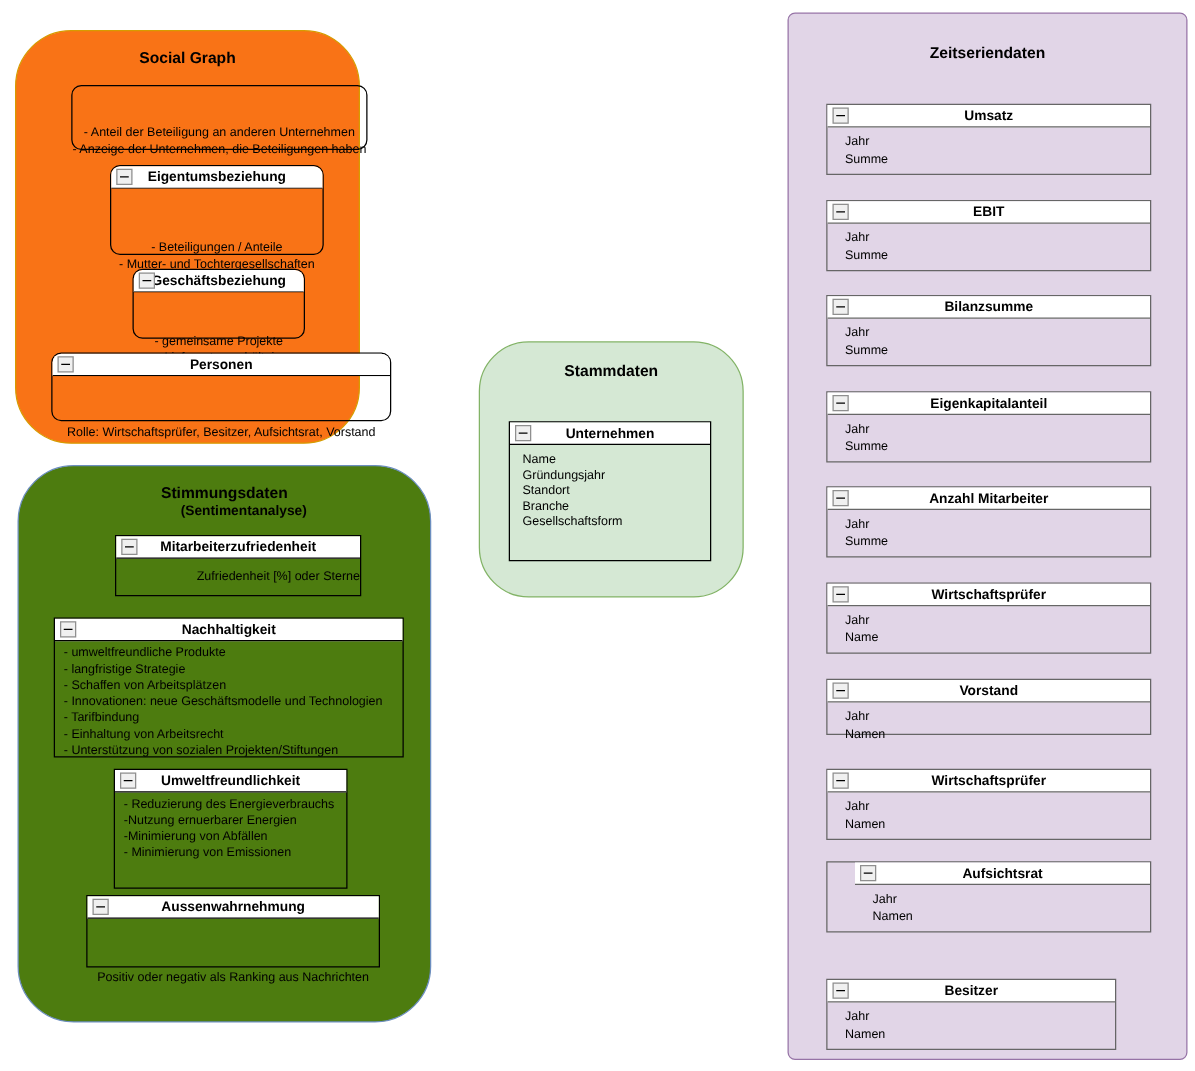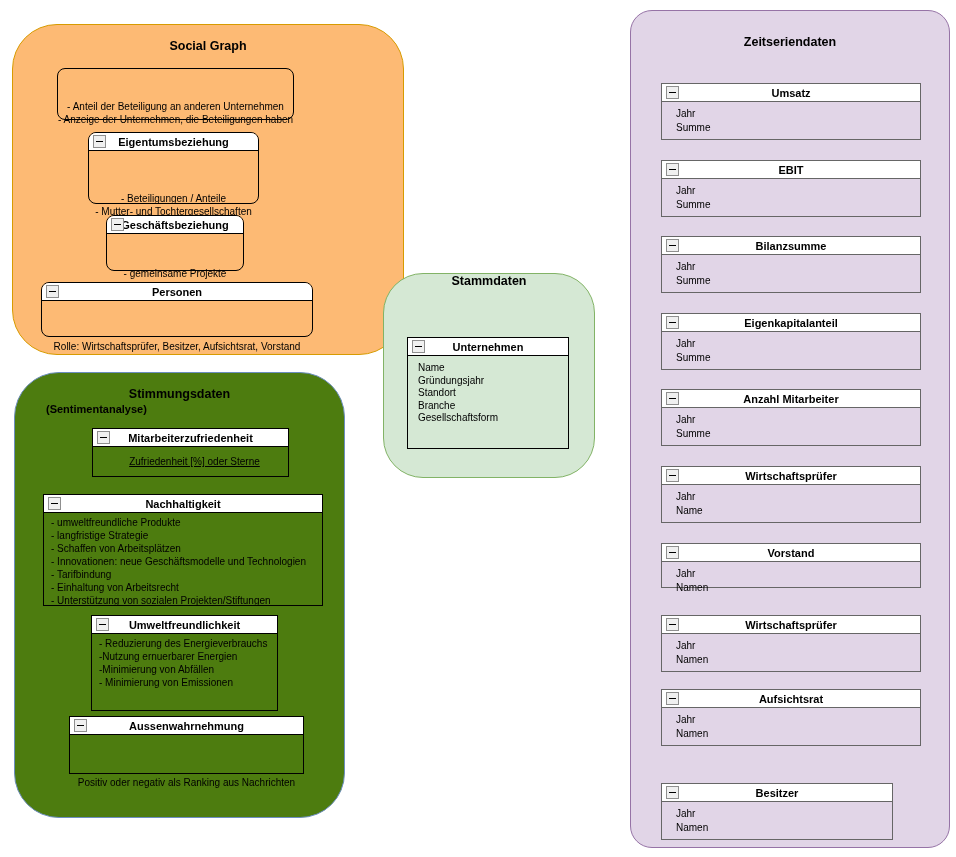--- a/index.html
+++ b/index.html
@@ -6,21 +6,21 @@
   html,body { background:#ffffff; }
   body {
     font-family:"Liberation Sans", sans-serif;
     color:#000;
     width:956px; height:857px;
   }
   .canvas { position:relative; width:956px; height:857px; background:#fff; overflow:hidden; }
 
   .group { position:absolute; border:1px solid #999; }
   .group-title { text-align:center; font-weight:bold; font-size:12.5px; }
-  .group-subtitle { font-weight:bold; font-size:11px; margin-top:2px;margin-left:31px; }
+  .group-subtitle { text-align:center; font-weight:bold; font-size:11px; margin-top:2px;margin-left:31px; }
 
   .entity { position:absolute; background:transparent; border:1px solid #000; }
   .entity.rounded { border-radius:8px; }
   .entity.rounded .e-header { border-radius:7px 7px 0 0; }
   .e-header {
     position:relative; height:18px; background:#ffffff;
     border-bottom:1px solid #000;
     display:flex; align-items:center; justify-content:center;
   }
   .e-title { font-weight:bold; font-size:11px; white-space:nowrap; }
@@ -34,38 +34,38 @@
 
   .e-body { font-size:10px; height:calc(100% - 18px); }
   .e-body .line { white-space:nowrap; line-height:13px; }
   .e-body.center {
     display:flex; flex-direction:column; justify-content:center; align-items:center;
     text-align:center;
     margin-top:28px;
   }
   .e-body.vleft {
     display:flex; flex-direction:column; justify-content:center;
-    text-align:center; padding-left:8px;text-decoration:underline;
+    text-align:right; padding-left:8px;
   }
   .e-body.left { text-align:left; padding:3px 4px 0 7px; }
   .e-body.left .line { line-height:13px; }
   .e-body.fields { text-align:left; padding:6px 4px 0 10px; }
   .e-body.fields .line { line-height:12.5px; }
   .e-body.zbody { text-align:left; padding:5px 4px 0 14px; }
   .e-body.zbody .line { line-height:13.5px; }
 
   .zeit-box { border-color:#666; }
   .zeit-box .e-header { border-bottom-color:#666; }
 </style>
 </head>
 <body>
 
 <div class="canvas">
 
-  <div class="group" style="left: 12px; top: 24px; width: 392px; height: 331px; border-radius: 45px; background-color: #fdba74; border-color: rgb(215, 155, 0);">
+  <div class="group" style="left: 12px; top: 24px; width: 276px; height: 331px; border-radius: 45px; background-color: #f97316; border-color: rgb(215, 155, 0);">
     <div class="group-title" style="padding-top:14px;">Social Graph</div>
 
     <div class="entity rounded" style="left:44px;top:43px;width:237px;height:52px;">
       <div class="e-body center">
           <div class="line">- Anteil der Beteiligung an anderen Unternehmen</div>
           <div class="line">- Anzeige der Unternehmen, die Beteiligungen haben</div>
         </div>
     </div>
 
     <div class="entity rounded" style="left:75px;top:107px;width:171px;height:72px;">
@@ -149,38 +149,38 @@
         <span class="collapse"></span>
         <span class="e-title">Aussenwahrnehmung</span>
       </div>
       <div class="e-body center">
           <div class="line">Positiv oder negativ als Ranking aus Nachrichten</div>
         </div>
     </div>
   </div>
 
   <div class="group" style="left: 383px; top: 273px; width: 212px; height: 205px; border-radius: 40px; background-color: rgb(213, 232, 212); border-color: rgb(130, 179, 102);">
-    <div class="group-title" style="">Stammdaten</div>
+    <div class="group-title" style="padding-top:16px;">Stammdaten</div>
 
     <div class="entity" style="left:23px;top:63px;width:162px;height:112px;">
       <div class="e-header">
         <span class="collapse"></span>
         <span class="e-title">Unternehmen</span>
       </div>
       <div class="e-body fields">
           <div class="line">Name</div>
           <div class="line">Gründungsjahr</div>
           <div class="line">Standort</div>
           <div class="line">Branche</div>
           <div class="line">Gesellschaftsform</div>
         </div>
     </div>
   </div>
 
-  <div class="group" style="left: 630px; top: 10px; width: 320px; height: 838px; border-radius: 22px; background-color: rgb(225, 213, 231); border-color: rgb(150, 115, 166);">
+  <div class="group" style="left: 630px; top: 10px; width: 320px; height: 838px; border-radius: 6px; background-color: rgb(225, 213, 231); border-color: rgb(150, 115, 166);">
     <div class="group-title" style="padding-top:24px;">Zeitseriendaten</div>
 
     <div class="entity zeit-box" style="left:30px;top:72px;width:260px;height:57px;">
       <div class="e-header">
         <span class="collapse"></span>
         <span class="e-title">Umsatz</span>
       </div>
       <div class="e-body zbody">
           <div class="line">Jahr</div>
           <div class="line">Summe</div>
@@ -257,21 +257,21 @@
       <div class="e-header">
         <span class="collapse"></span>
         <span class="e-title">Wirtschaftsprüfer</span>
       </div>
       <div class="e-body zbody">
           <div class="line">Jahr</div>
           <div class="line">Namen</div>
         </div>
     </div>
 
-    <div class="entity zeit-box" style="left:30px;top:678px;width:260px;height:57px;">
+    <div class="entity zeit-box" style="left:30px;top:678px;width:260px;height:57px;padding-left:22px;">
       <div class="e-header">
         <span class="collapse"></span>
         <span class="e-title">Aufsichtsrat</span>
       </div>
       <div class="e-body zbody">
           <div class="line">Jahr</div>
           <div class="line">Namen</div>
         </div>
     </div>
 

